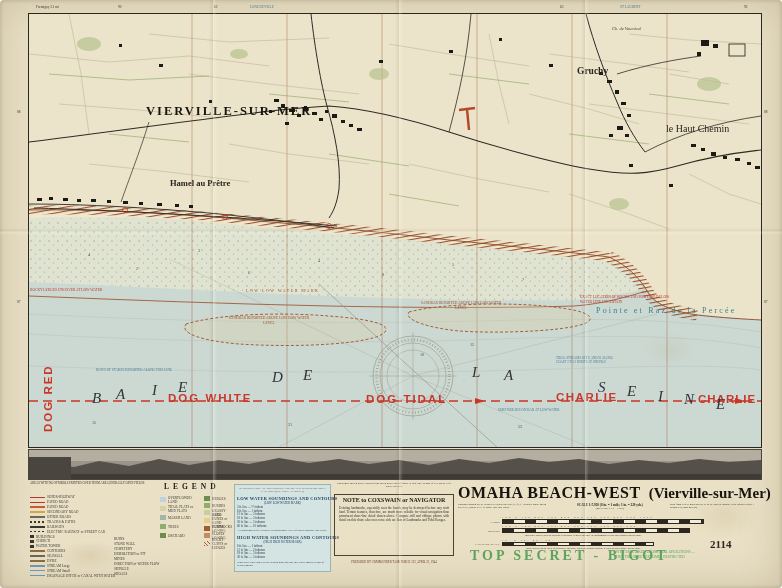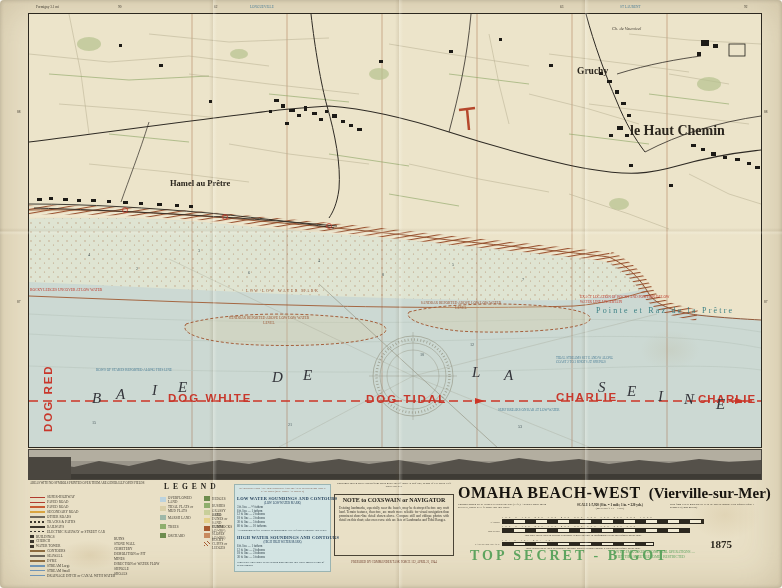--- a/index.html
+++ b/index.html
@@ -226,25 +226,26 @@
       </g>
 
       <g>
         <line x1="0" y1="387" x2="732" y2="387" stroke="#cc3526" stroke-width="1.3" stroke-dasharray="9,5"></line>
         <path d="M446,384 L456,387 L446,390 Z" fill="#cc3526"></path>
         <path d="M706,384 L716,387 L706,390 Z" fill="#cc3526"></path>
       </g>
     </svg>
   </div>
 
+  <div class="abs serifb" style="left:146px;top:104px;font-size:12.5px;letter-spacing:2px;color:#17140f">VIERVILLE-SUR-MER</div>
   <div class="abs" style="left:170px;top:178px;font-size:8.5px;font-weight:bold;color:#2a251d">Hamel au Prêtre</div>
   <div class="abs" style="left:577px;top:66px;font-size:9.5px;font-weight:bold;color:#2a251d">Gruchy</div>
-  <div class="abs" style="left:630px;top:123px;font-size:14px;font-weight:bold;color:#2a251d">le Haut Chemin</div>
+  <div class="abs" style="left:666px;top:123px;font-size:10px;font-weight:normal;color:#2a251d">le Haut Chemin</div>
   <div class="abs" style="left:612px;top:26px;font-size:4.5px;font-style:italic;color:#4a443a">Ch. de Vaumicel</div>
-  <div class="abs" style="left:596px;top:306px;font-size:8px;letter-spacing:2.2px;color:#3e8286">Pointe et Raz de la Prêtre</div>
+  <div class="abs" style="left:596px;top:306px;font-size:8px;letter-spacing:2.2px;color:#3e8286">Pointe et Raz de la Percée</div>
 
   <div class="abs red" style="left:42px;top:432px;font-size:11.5px;letter-spacing:2px;transform:rotate(-90deg);transform-origin:0 0">DOG RED</div>
   <div class="abs red" style="left:168px;top:392px;font-size:11.5px;letter-spacing:2px">DOG WHITE</div>
   <div class="abs red" style="left:366px;top:393px;font-size:11.5px;letter-spacing:2px">DOG TIDAL</div>
   <div class="abs red" style="left:556px;top:391px;font-size:11.5px;letter-spacing:1.5px">CHARLIE</div>
   <div class="abs red" style="left:698px;top:393px;font-size:11.5px;letter-spacing:1px">CHARLIE</div>
 
   <span class="abs sea" style="left:92px;top:390px">B</span>
   <span class="abs sea" style="left:116px;top:386px">A</span>
   <span class="abs sea" style="left:152px;top:382px">I</span>
@@ -523,21 +524,21 @@
       </div>
       <div class="wrap" style="font-size:2.7px;color:#3a352c;text-align:center;width:250px;margin:1.5px 0">This scale can be used to accurately measure vehicle advance in conformance to the grid squares on the map.</div>
       <div style="display:flex;align-items:flex-end;margin-bottom:1px">
         <span class="barlab" style="width:42px;text-align:right;padding-right:2px">LATITUDE SCALE</span>
         <span style="width:150px">
           <span class="ticks" style="display:block">10' 0 10' 20' 30'</span>
           <span class="bar" style="display:block;width:150px"></span>
         </span>
       </div>
       <div class="wrap" style="font-size:2.7px;color:#3a352c;text-align:center;width:250px;margin-top:1px">These scales can be used to accurately measure nautical distance outside a seaward grid square on the map.</div>
-      <div class="abs serifb" style="left:252px;top:22px;font-size:11px;color:#2c281f">1875</div>
+      <div class="abs serifb" style="left:252px;top:22px;font-size:11px;color:#2c281f">2114</div>
     </div>
 
     <div class="abs serifb green" style="left:12px;top:64px;font-size:14px;letter-spacing:3px">TOP SECRET - BIGOT</div>
     <div class="abs green" style="left:156px;top:66px;font-size:3.6px;line-height:1.5">
       <div>UNTIL EMBARKED UPON FINAL OPERATIONS —</div>
       <div>THEN THIS SHEET BECOMES RESTRICTED</div>
     </div>
   </div>
 
   <div class="crease" style="left:209px"></div>

